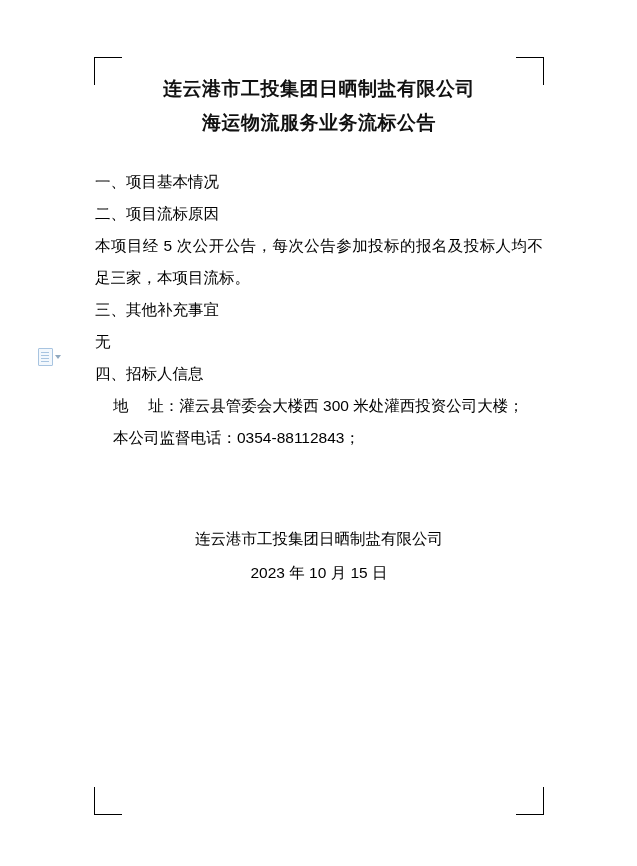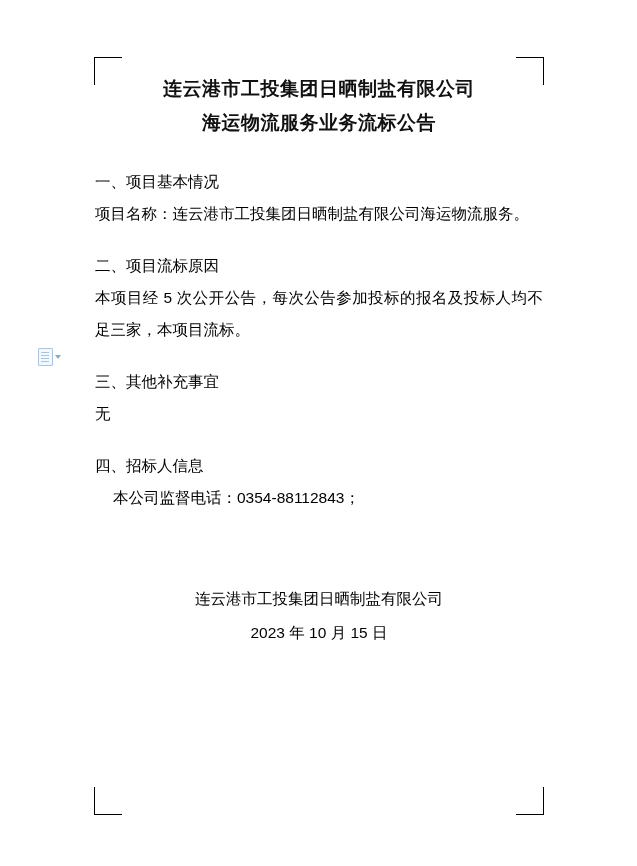--- a/index.html
+++ b/index.html
@@ -59,21 +59,20 @@
     font-size: 15.5px;
     line-height: 32px;
     font-family: "Liberation Sans", sans-serif;
     color: #000;
     text-align: justify;
   }
 
   p.heading {
     text-indent: 0;
     padding-left: 0;
-    margin-top: 20px;
   }
   .indent1 { padding-left: 0px; }
   .indent2 { padding-left: 18px; }
 
   .sig-block {
     margin-top: 68px;
     text-align: center;
     font-family: "Liberation Sans", sans-serif;
     font-size: 15.5px;
     line-height: 34px;
@@ -137,27 +136,27 @@
 
   <div class="content">
 
     <div class="doc-title">
       <span>连云港市工投集团日晒制盐有限公司</span>
       <span class="line2">海运物流服务业务流标公告</span>
     </div>
 
     <div class="body-block">
       <p class="para heading indent1">一、项目基本情况</p>
-      <p class="para indent1">项目名称：连云港市工投集团日晒制盐有限公司海运物流服务。</p>
       <p class="para heading indent1">二、项目流标原因</p>
       <p class="para indent1">本项目经 5 次公开公告，每次公告参加投标的报名及投标人均不足三家，本项目流标。</p>
       <p class="para heading indent1">三、其他补充事宜</p>
       <p class="para indent1">无</p>
       <p class="para heading indent1">四、招标人信息</p>
 
+      <p class="para indent2">地　 址：灌云县管委会大楼西 300 米处灌西投资公司大楼；</p>
       <p class="para indent2">本公司监督电话：0354-88112843；</p>
     </div>
 
     <div class="sig-block">
       <div>连云港市工投集团日晒制盐有限公司</div>
       <div>2023 年 10 月 15 日</div>
     </div>
 
   </div>
 </div>

